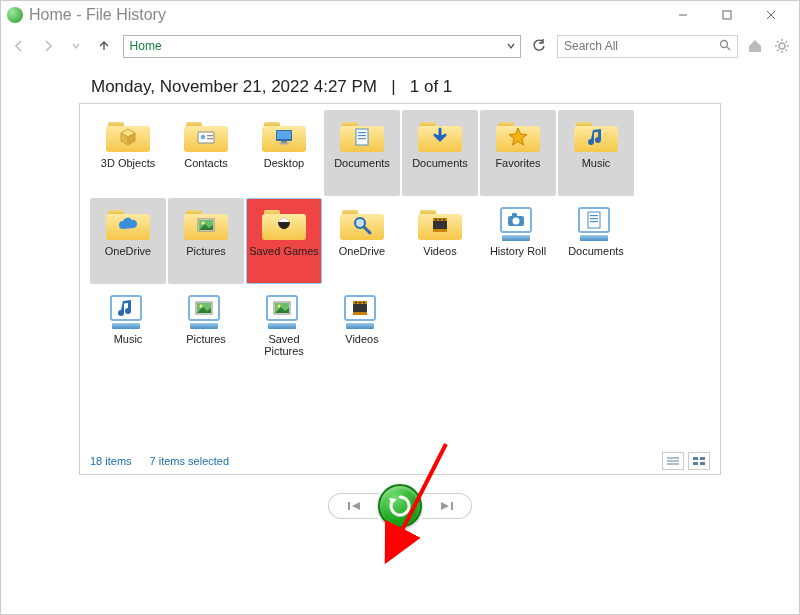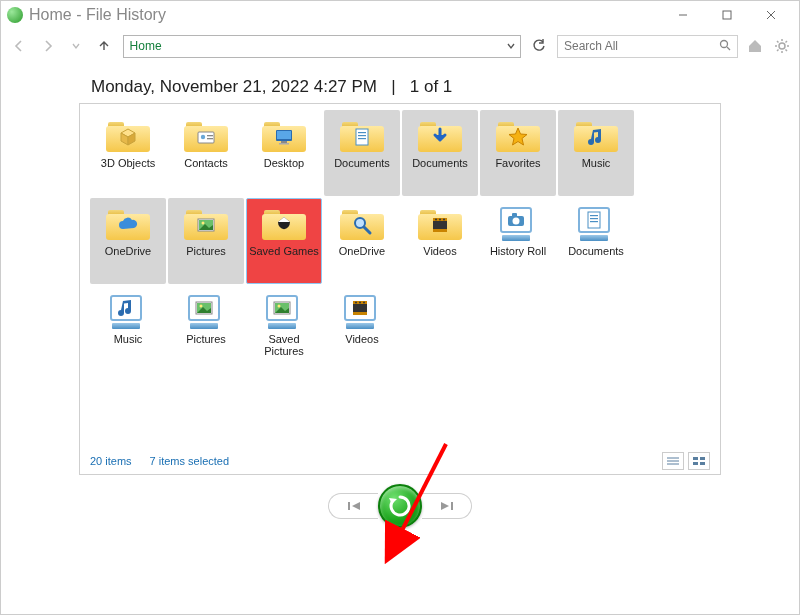--- a/index.html
+++ b/index.html
@@ -396,21 +396,21 @@
                 </svg>
               </div>
             </div>
             <div class="base"></div>
           </div>
         </div>
         <div class="lbl">Videos</div>
       </div>
     </div>
   <div class="statusbar">
-    <span>20 items</span>
+    <span>18 items</span>
     <span>7 items selected</span>
     <div class="r">
       <div class="viewbtn">
           <svg width="14" height="10" viewBox="0 0 14 10">
             <g stroke="#5a7fa0" stroke-width="1">
               <line x1="1" y1="2" x2="13" y2="2"></line>
               <line x1="1" y1="5" x2="13" y2="5"></line>
               <line x1="1" y1="8" x2="13" y2="8"></line>
             </g>
           </svg>

